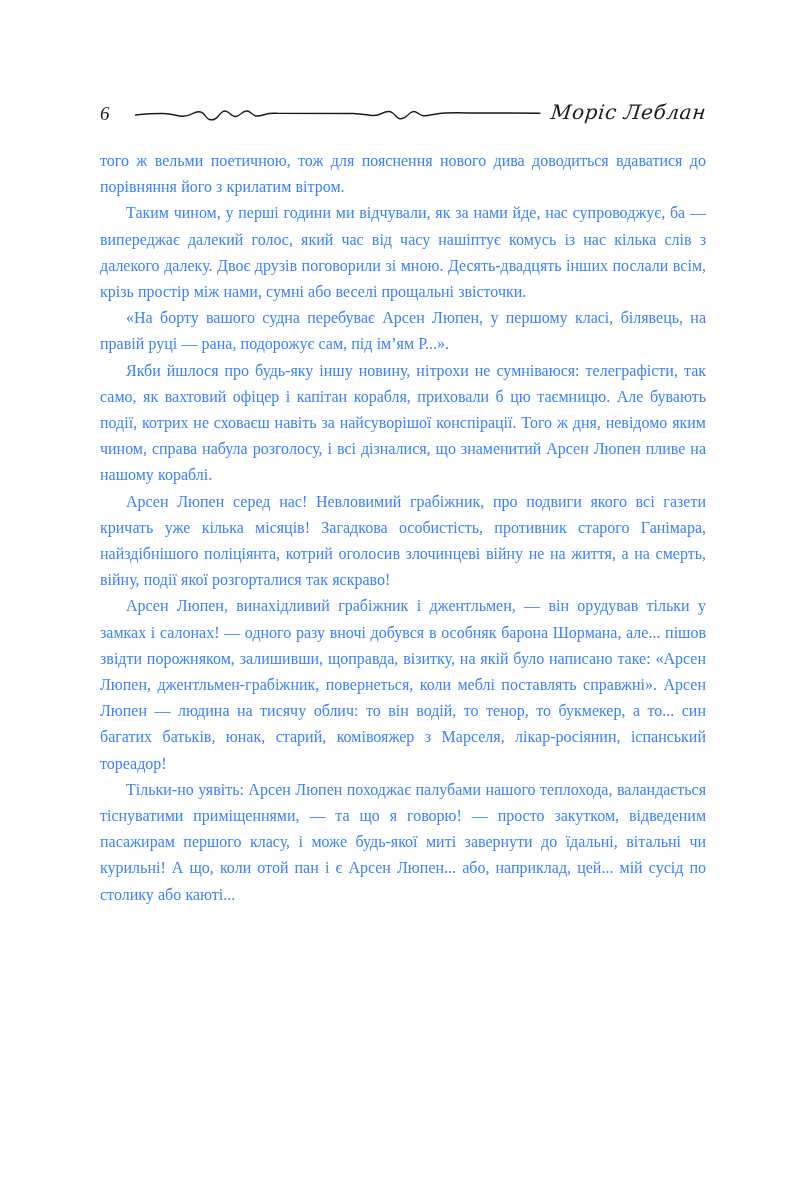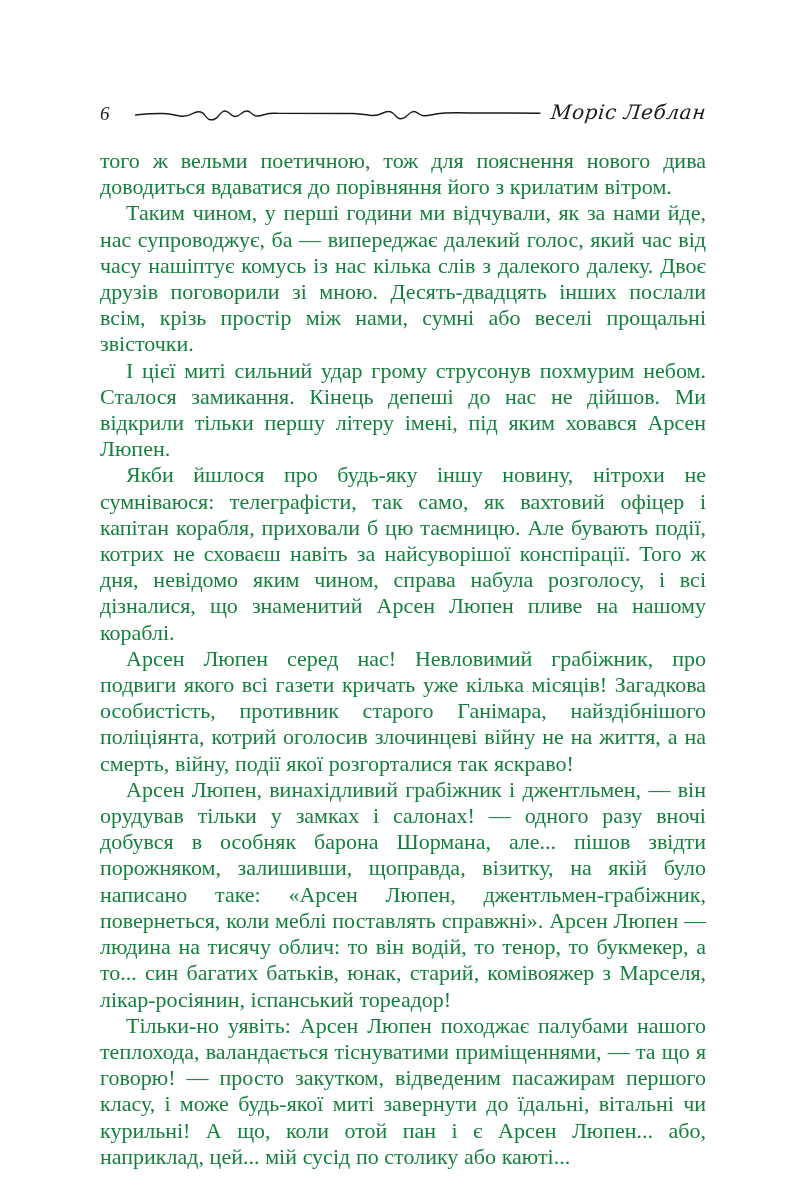--- a/index.html
+++ b/index.html
@@ -79,27 +79,27 @@
     position: absolute;
     left: 100px;
     top: 148px;
     width: 606px;
   }
 
   .body-text p {
     margin: 0;
     text-align: justify;
     text-justify: inter-word;
-    font-size: 22px;
+    font-size: 16px;
     line-height: 26.2px;
     text-indent: 26px;
     hyphens: manual;
     -webkit-hyphens: manual;
     word-spacing: 0.2px;
-    color: #15803d;
+    color: #3b82f6;
   }
 
   .body-text p.no-indent {
     text-indent: 0;
   }
 </style>
 </head>
 <body>
 
 <div class="page">
@@ -137,20 +137,20 @@
                  L 556,13.2" fill="none" stroke="#1a1a1a" stroke-width="1.5" stroke-linecap="round"></path>
       </svg>
     </div>
 
     <div class="author-mark">Моріс Леблан</div>
   </div>
 
   <div class="body-text">
     <p class="no-indent">того ж вельми поетичною, тож для пояснення нового дива доводиться вдаватися до порівняння його з крилатим вітром.</p>
     <p>Таким чином, у перші години ми відчували, як за нами йде, нас супроводжує, ба — випереджає далекий голос, який час від часу нашіптує комусь із нас кілька слів з далекого далеку. Двоє друзів поговорили зі мною. Десять-двадцять інших послали всім, крізь простір між нами, сумні або веселі прощальні звісточки.</p>
-    <p>І цієї миті сильний удар грому струсонув похмурим небом. Сталося замикання. Кінець депеші до нас не дійшов. Ми відкрили тільки першу літеру імені, під яким ховався Арсен Люпен.</p>
+    <p>«На борту вашого судна перебуває Арсен Люпен, у першому класі, білявець, на правій руці — рана, подорожує сам, під ім’ям Р...».</p>
     <p>Якби йшлося про будь-яку іншу новину, нітрохи не сумніваюся: телеграфісти, так само, як вахтовий офіцер і капітан корабля, приховали б цю таємницю. Але бувають події, котрих не сховаєш навіть за найсуворішої конспірації. Того ж дня, невідомо яким чином, справа набула розголосу, і всі дізналися, що знаменитий Арсен Люпен пливе на нашому кораблі.</p>
     <p>Арсен Люпен серед нас! Невловимий грабіжник, про подвиги якого всі газети кричать уже кілька місяців! Загадкова особистість, противник старого Ганімара, найздібнішого поліціянта, котрий оголосив злочинцеві війну не на життя, а на смерть, війну, події якої розгорталися так яскраво!</p>
     <p>Арсен Люпен, винахідливий грабіжник і джентльмен, — він орудував тільки у замках і салонах! — одного разу вночі добувся в особняк барона Шормана, але... пішов звідти порожняком, залишивши, щоправда, візитку, на якій було написано таке: «Арсен Люпен, джентльмен-грабіжник, повернеться, коли меблі поставлять справжні». Арсен Люпен — людина на тисячу облич: то він водій, то тенор, то букмекер, а то... син багатих батьків, юнак, старий, комівояжер з Марселя, лікар-росіянин, іспанський тореадор!</p>
     <p>Тільки-но уявіть: Арсен Люпен походжає палубами нашого теплохода, валандається тіснуватими приміщеннями, — та що я говорю! — просто закутком, відведеним пасажирам першого класу, і може будь-якої миті завернути до їдальні, вітальні чи курильні! А що, коли отой пан і є Арсен Люпен... або, наприклад, цей... мій сусід по столику або каюті...</p>
   </div>
 
 </div>
 
 </body></html>

